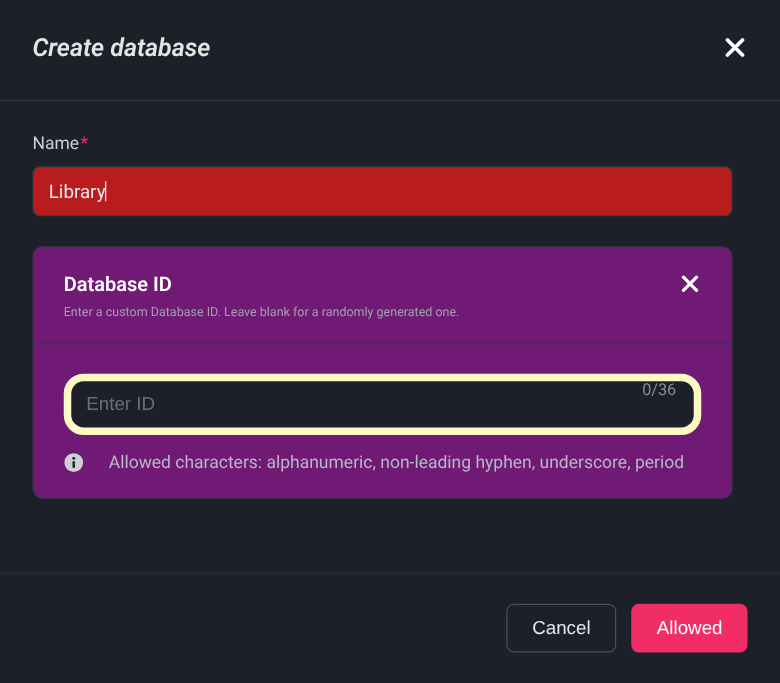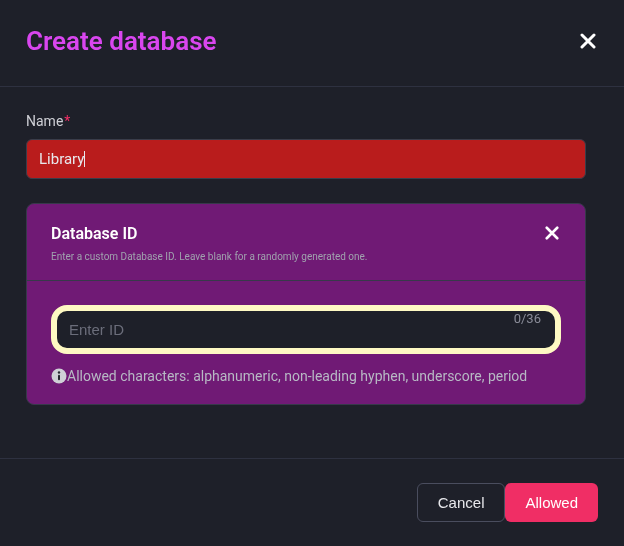--- a/index.html
+++ b/index.html
@@ -21,23 +21,24 @@
       height: 100%;
     }
     .modal-header {
       display: flex;
       justify-content: space-between;
       align-items: center;
       padding: 26px 26px 30px 26px;
       border-bottom: 1px solid #2e3140;
     }
     .modal-title {
-      font-size: 26px;
+      font-size: 20px;
       font-weight: 600;
-      color: #d946ef;
+      color: #e5e5e5;
+      font-style: italic;
     }
     .close-icon {
       cursor: pointer;
       color: #ffffff;
       display: flex;
       align-items: center;
       justify-content: center;
       width: 20px;
       height: 20px;
     }
@@ -113,36 +114,37 @@
       color: #6b6d7a;
     }
     .char-counter {
       padding-right: 14px;
       font-size: 13px;
       color: #8a8c98;
     }
     .hint-row {
       display: flex;
       align-items: center;
-      gap: 0;
+      gap: 20px;
       margin-top: 14px;
     }
     .info-icon {
       width: 16px;
       height: 16px;
       flex-shrink: 0;
       color: #cfd0d6;
     }
     .hint-text {
       font-size: 14px;
       color: #b7b9c4;
     }
     .modal-footer {
       display: flex;
       justify-content: flex-end;
+      gap: 12px;
       padding: 24px 26px;
       border-top: 1px solid #2e3140;
     }
     .btn {
       padding: 10px 20px;
       border-radius: 6px;
       font-size: 15px;
       font-weight: 500;
       cursor: pointer;
       border: none;

